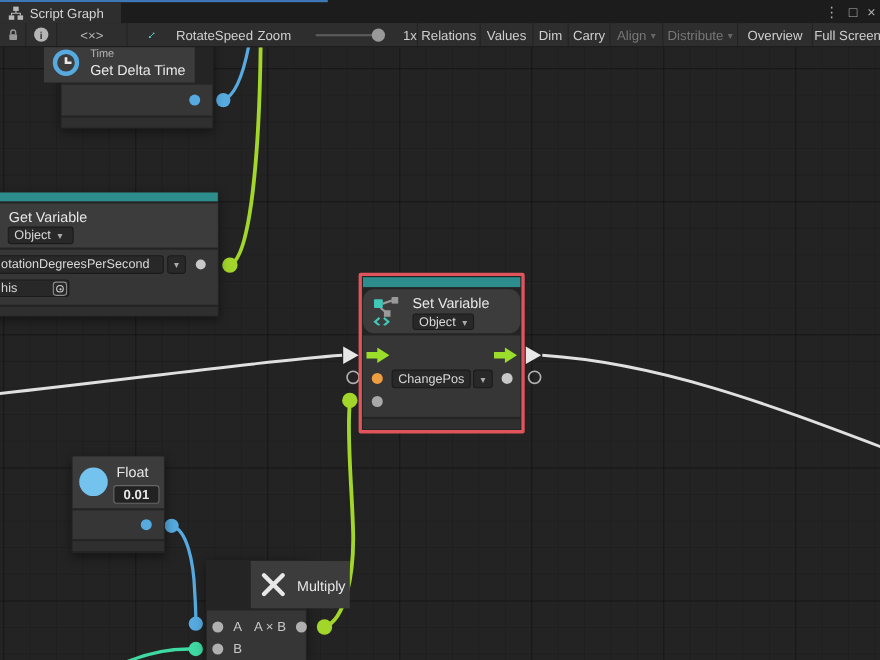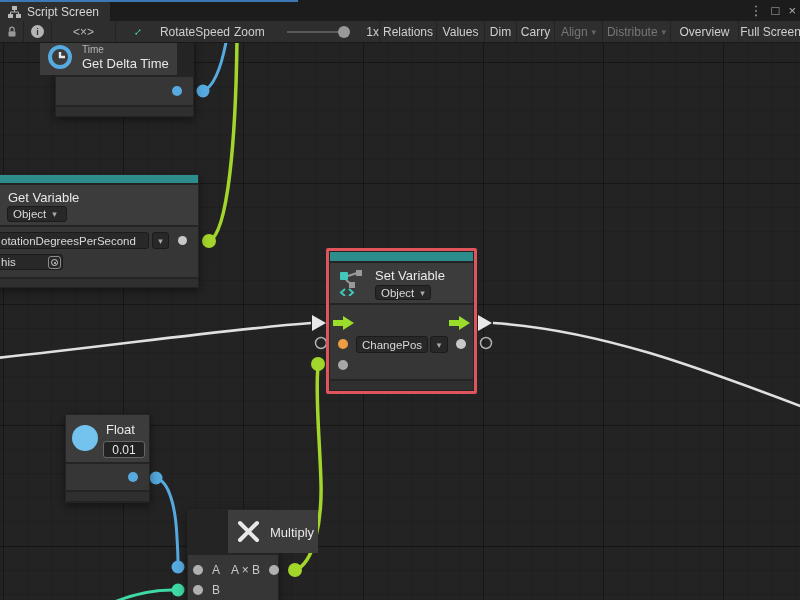--- a/index.html
+++ b/index.html
@@ -74,21 +74,21 @@
 
   <div class="tabbar">
     <div class="focusline"></div>
     <div class="tab">
       <svg width="15" height="14" viewBox="0 0 15 14">
         <rect x="5" y="1" width="5" height="4" fill="#b8b8b8"></rect>
         <rect x="1" y="9" width="5" height="4" fill="#b8b8b8"></rect>
         <rect x="9" y="9" width="5" height="4" fill="#b8b8b8"></rect>
         <path d="M7.5,5 V7 M3.5,9 V7 H11.5 V9" stroke="#b8b8b8" stroke-width="1" fill="none"></path>
       </svg>
-      <span>Script Screen</span>
+      <span>Script Graph</span>
     </div>
     <div class="winctl">
       <span>⋮</span>
       <span>□</span>
       <span>×</span>
     </div>
   </div>
 
   <div class="toolbar">
     <div class="tseg tbtn" style="width:24px">
@@ -214,21 +214,21 @@
           <div class="ring">
               <div class="pip"></div>
             </div>
         </div>
       </div>
     </div>
     <div class="sect ftr" style="left:-60px; top:236px; width:258px; height:8px;"></div>
 
     <div class="selbox" style="left:326px; top:205px; width:151px; height:146px;"></div>
     <div class="sect tealbar" style="left:330px; top:209px; width:143px; height:9px;"></div>
-    <div class="sect hdr" style="left:330px; top:220px; width:143px; height:40px;">
+    <div class="sect hdr" style="left:330px; top:220px; width:143px; height:40px;border-radius:10px;">
       <svg width="28" height="28" viewBox="0 0 28 28" style="position:absolute; left:8px; top:5px;">
         <path d="M10,8 L19,5 M8,12 L13,16" stroke="#9a9a9a" stroke-width="2"></path>
         <rect x="2" y="4" width="8" height="8" rx="1" fill="#40c8b8"></rect>
         <rect x="18" y="2" width="6" height="6" fill="#9a9a9a"></rect>
         <rect x="11" y="14" width="6" height="6" fill="#9a9a9a"></rect>
         <polyline points="7,21 3,24.5 7,28" stroke="#40c8b8" stroke-width="2" fill="none"></polyline>
         <polyline points="11,21 15,24.5 11,28" stroke="#40c8b8" stroke-width="2" fill="none"></polyline>
       </svg>
       <span class="ntitle" style="left:45px; top:5px;">Set Variable</span>
       <div class="ddbox" style="left:45px; top:22px; width:56px; height:15px;">
@@ -252,21 +252,21 @@
       </div>
       <div class="port" style="left:126px; top:34px; width:10px; height:10px; background:#c8c8c8;"></div>
       <div class="port" style="left:8px; top:55px; width:10px; height:10px; background:#a8a8a8;"></div>
     </div>
     <div class="sect ftr" style="left:330px; top:338px; width:143px; height:9px;"></div>
 
     <div class="nodebg" style="left:65px; top:371px; width:85px; height:89px;"></div>
     <div class="sect hdr" style="left:66px; top:372px; width:83px; height:47px;">
       <div class="floatcircle" style="left:6px; top:10px;"></div>
       <span class="ntitle" style="left:40px; top:7px;">Float</span>
-      <div class="valbox" style="left:37px; top:26px; width:42px; height:17px;">
+      <div class="valbox" style="left:37px; top:26px; width:42px; height:17px;font-weight:bold;">
         <span>0.01</span>
       </div>
     </div>
     <div class="sect bdy" style="left:66px; top:421px; width:83px; height:26px;">
       <div class="port" style="left:62px; top:8px; width:10px; height:10px; background:#56aadf;"></div>
     </div>
     <div class="sect ftr" style="left:66px; top:449px; width:83px; height:9px;"></div>
 
     <div class="nodebg" style="left:187px; top:466px; width:92px; height:92px;"></div>
     <div class="sect hdr" style="left:188px; top:467px; width:90px; height:43px;margin-left:40px;">

